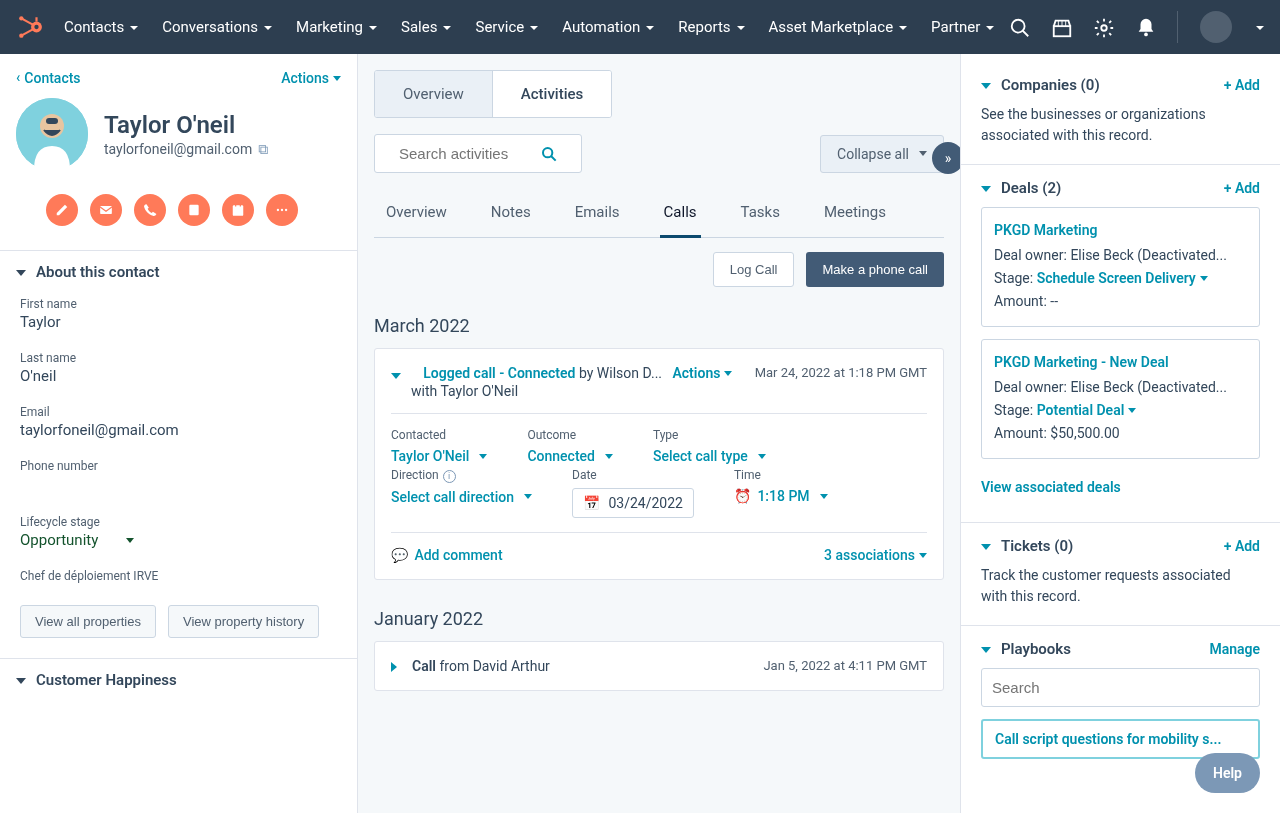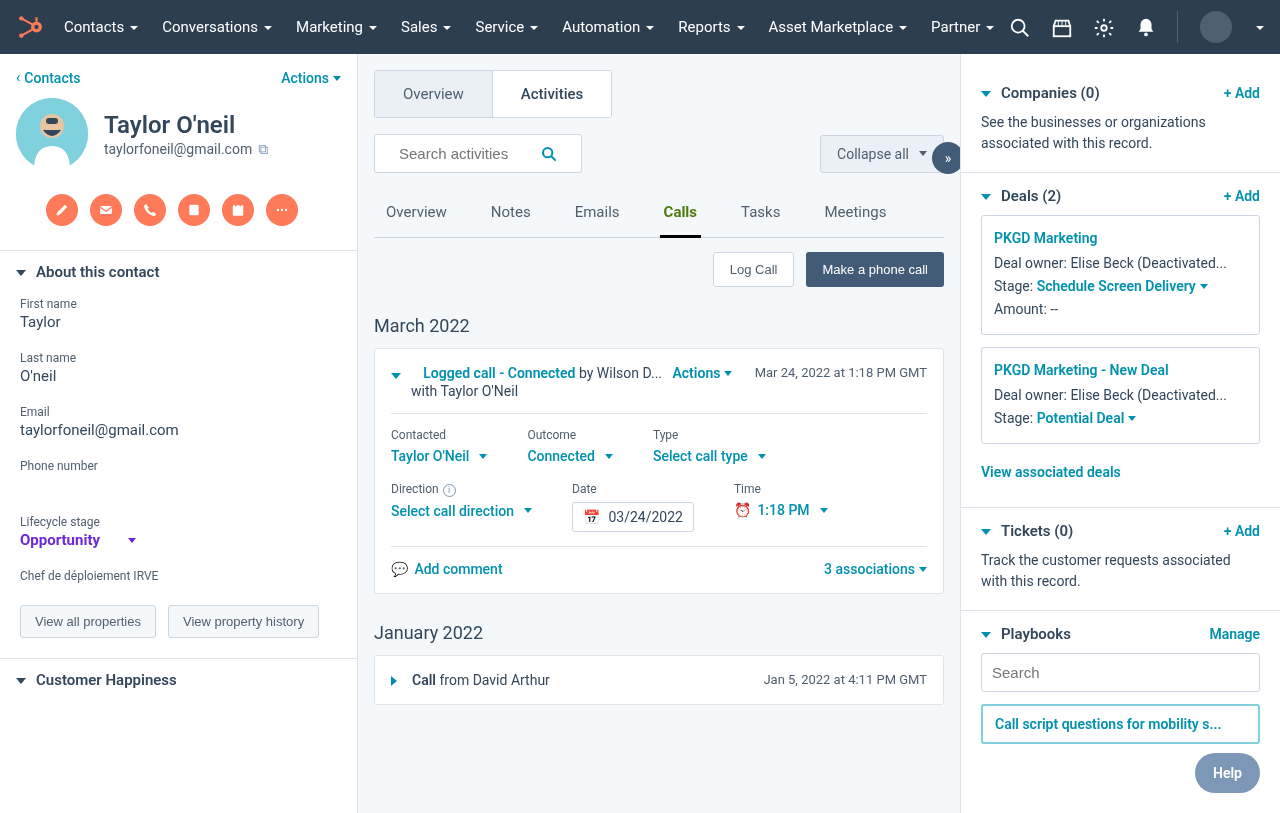--- a/index.html
+++ b/index.html
@@ -21,56 +21,56 @@
 .contact-avatar { width: 72px; height: 72px; border-radius: 50%; background: #7fd1de; display: flex; align-items: center; justify-content: center; font-size: 36px; }
 .contact-name { font-size: 24px; font-weight: 600; margin-bottom: 2px; }
 .contact-email { color: #516070; display: flex; align-items: center; gap: 6px; }
 .action-buttons { display: flex; gap: 12px; padding: 12px 16px 24px; justify-content: flex-start; margin-left: 30px; }
 .action-btn { width: 32px; height: 32px; border-radius: 50%; background: #ff7a59; display: flex; align-items: center; justify-content: center; cursor: pointer; color: #fff; }
 .section-header { display: flex; align-items: center; gap: 10px; padding: 12px 16px; font-weight: 600; font-size: 15px; cursor: pointer; border-top: 1px solid #dfe3eb; }
 .caret-down { width: 0; height: 0; border: 5px solid transparent; border-top: 6px solid #33475b; transform: translateY(3px); }
 .field-group { padding: 4px 20px 12px; }
 .field-label { font-size: 12px; color: #516070; margin-bottom: 2px; }
 .field-value { font-size: 15px; color: #33475b; margin-bottom: 4px; }
-.field-value.link { color: #6d28d9; font-weight: 700; display: flex; align-items: center; gap: 24px; }
+.field-value.link { color: #14532d; font-weight: 400; display: flex; align-items: center; gap: 24px; }
 .prop-buttons { display: flex; gap: 12px; padding: 8px 20px 20px; }
 .prop-btn { padding: 8px 14px; border: 1px solid #cbd6e2; border-radius: 3px; background: #f5f8fa; color: #516070; cursor: pointer; font-size: 13px; }
 .center-panel { flex: 1; background: #f5f8fa; overflow-y: auto; position: relative; padding: 16px; }
 .tabs-main { display: flex; border: 1px solid #cbd6e2; border-radius: 3px; overflow: hidden; width: fit-content; background: #fff; }
 .tab-main { padding: 14px 28px; cursor: pointer; font-size: 15px; border-right: 1px solid #cbd6e2; }
 .tab-main:last-child { border-right: none; }
 .tab-main.inactive { background: #eaf0f6; color: #516070; }
 .tab-main.active { background: #fff; font-weight: 500; }
 .search-row { display: flex; justify-content: space-between; margin-top: 16px; align-items: center; }
 .search-box { display: flex; align-items: center; background: #fff; border: 1px solid #cbd6e2; border-radius: 3px; padding: 10px 24px; gap: 12px; }
 .search-box input { border: none; outline: none; font-size: 15px; width: 130px; }
 .collapse-btn { padding: 10px 16px; background: #eaf0f6; border: 1px solid #cbd6e2; border-radius: 3px; cursor: pointer; color: #516070; display: flex; align-items: center; gap: 6px; text-align: center; }
 .sub-tabs { display: flex; gap: 36px; border-bottom: 1px solid #cbd6e2; margin-top: 20px; padding: 0 8px; }
 .sub-tab { padding: 10px 4px 14px; cursor: pointer; color: #516070; font-size: 15px; }
-.sub-tab.active { color: #4d7c0f; font-weight: 700; border-bottom: 3px solid #000000; margin-bottom: -1px; }
+.sub-tab.active { color: #0f172a; font-weight: 400; border-bottom: 3px solid #0c4a6e; margin-bottom: -1px; }
 .call-actions { display: flex; justify-content: flex-end; gap: 12px; margin-top: 14px; }
 .btn-light { padding: 9px 16px; background: #fff; border: 1px solid #cbd6e2; border-radius: 3px; cursor: pointer; color: #516070; font-size: 13px; }
 .btn-dark { padding: 9px 16px; background: #425b76; border: none; border-radius: 3px; cursor: pointer; color: #fff; font-size: 13px; }
 .month-header { font-size: 18px; font-weight: 400; margin-top: 28px; margin-bottom: 12px; color: #33475b; }
 .card { background: #fff; border: 1px solid #dfe3eb; border-radius: 3px; padding: 16px; }
 .card-top { display: flex; align-items: flex-start; gap: 10px; }
 .card-title-wrap { flex: 1; }
 .card-title { font-size: 14px; text-align: center; }
 .card-title .teal { color: #0091ae; font-weight: 600; }
 .card-meta { color: #516070; font-size: 13px; white-space: nowrap; }
 .divider { border-top: 1px solid #dfe3eb; margin: 14px 0; }
 .call-fields { display: flex; gap: 40px; flex-wrap: wrap; }
 .call-field-label { font-size: 12px; color: #516070; margin-bottom: 6px; }
 .call-field-value { color: #0091ae; font-weight: 500; display: flex; align-items: center; gap: 6px; }
 .date-input { display: flex; align-items: center; gap: 8px; border: 1px solid #cbd6e2; border-radius: 3px; padding: 6px 10px; background: #fff; }
 .card-footer { display: flex; justify-content: space-between; align-items: center; margin-top: 8px; }
 .add-comment { color: #0091ae; font-weight: 500; display: flex; align-items: center; gap: 6px; cursor: pointer; }
 .assoc { color: #0091ae; font-weight: 500; display: flex; align-items: center; cursor: pointer; }
 .caret-right { width: 0; height: 0; border: 5px solid transparent; border-left: 6px solid #33475b; }
-.right-panel { width: 320px; border-left: 1px solid #dfe3eb; overflow-y: auto; padding-top: 16px; }
+.right-panel { width: 320px; border-left: 1px solid #dfe3eb; overflow-y: auto; padding-top: 8px; }
 .rp-section-header { display: flex; justify-content: space-between; align-items: center; padding: 14px 20px 10px; }
 .rp-title { display: flex; align-items: center; gap: 10px; font-weight: 600; font-size: 15px; cursor: pointer; }
 .rp-add { color: #0091ae; font-weight: 600; cursor: pointer; font-size: 14px; }
 .rp-body { padding: 0 20px 18px; color: #33475b; line-height: 1.5; border-bottom: 1px solid #dfe3eb; }
 .deal-card { border: 1px solid #cbd6e2; border-radius: 3px; padding: 12px; margin-bottom: 12px; }
 .deal-name { color: #0091ae; font-weight: 600; margin-bottom: 4px; }
 .deal-line { margin-bottom: 2px; font-size: 14px; }
 .deal-stage { color: #0091ae; font-weight: 600; display: inline-flex; align-items: center; }
 .view-link { color: #0091ae; font-weight: 600; padding: 6px 0; cursor: pointer; }
 .rp-search { margin: 0 20px; }
@@ -346,21 +346,21 @@
             </div>
       </div>
       <div>
         <div class="call-field-label">Type</div>
         <div class="call-field-value">
               <span>Select call type</span>
               <span class="caret"></span>
             </div>
       </div>
     </div>
-    <div class="call-fields" style="margin-top:18px;">
+    <div class="call-fields" style="margin-top:4px;">
       <div>
         <div class="call-field-label"><span>Direction</span><span class="info-icon">i</span></div>
         <div class="call-field-value" style="margin-top:6px;">
               <span>Select call direction</span>
               <span class="caret"></span>
             </div>
       </div>
       <div>
         <div class="call-field-label">Date</div>
         <div class="date-input">
@@ -430,20 +430,21 @@
             </span></div>
       <div class="deal-line"><span>Amount: </span><span>--</span></div>
     </div>
     <div class="deal-card">
       <div class="deal-name">PKGD Marketing - New Deal</div>
       <div class="deal-line"><span>Deal owner: </span><span>Elise Beck (Deactivated...</span></div>
       <div class="deal-line"><span>Stage: </span><span class="deal-stage">
               <span>Potential Deal</span>
               <span class="caret"></span>
             </span></div>
+      <div class="deal-line"><span>Amount: </span><span>$50,500.00</span></div>
     </div>
     <div class="view-link">View associated deals</div>
   </div>
 
   <div class="rp-section-header">
     <div class="rp-title">
       <div class="caret-down" style="border-top-color:#0091ae;"></div>
       <span>Tickets (0)</span>
     </div>
     <div class="rp-add">+ Add</div>

